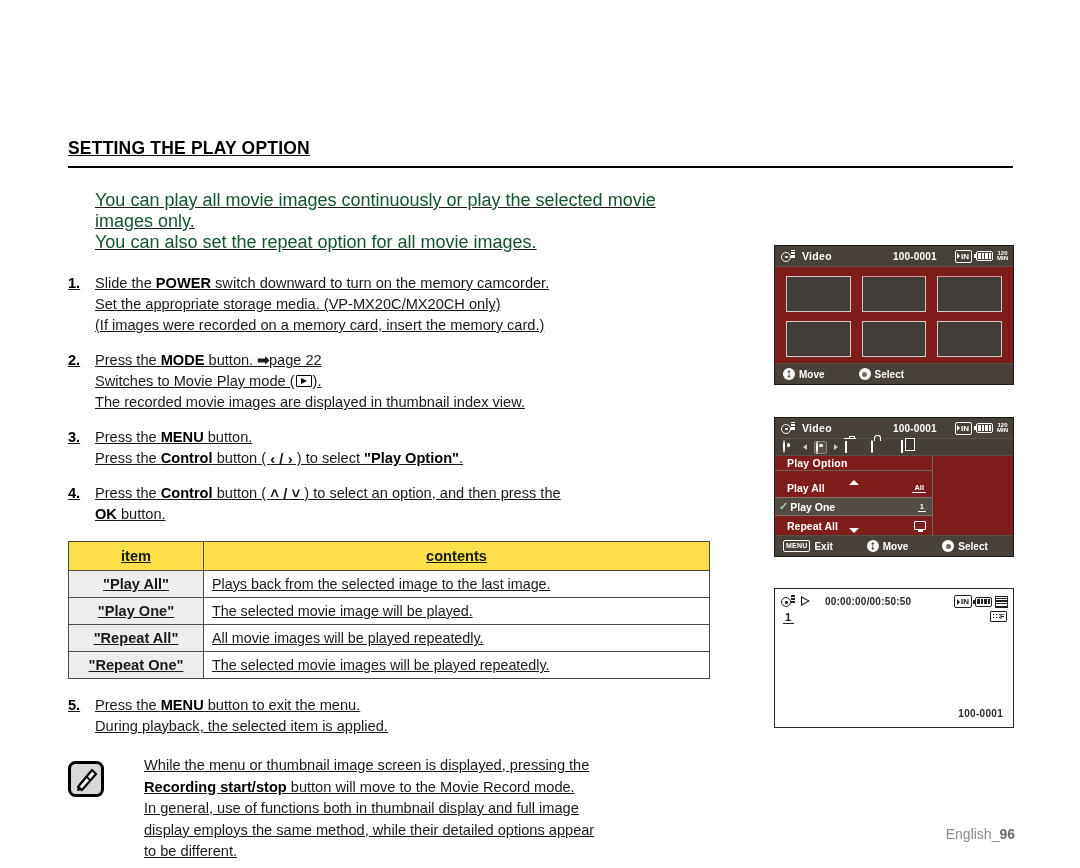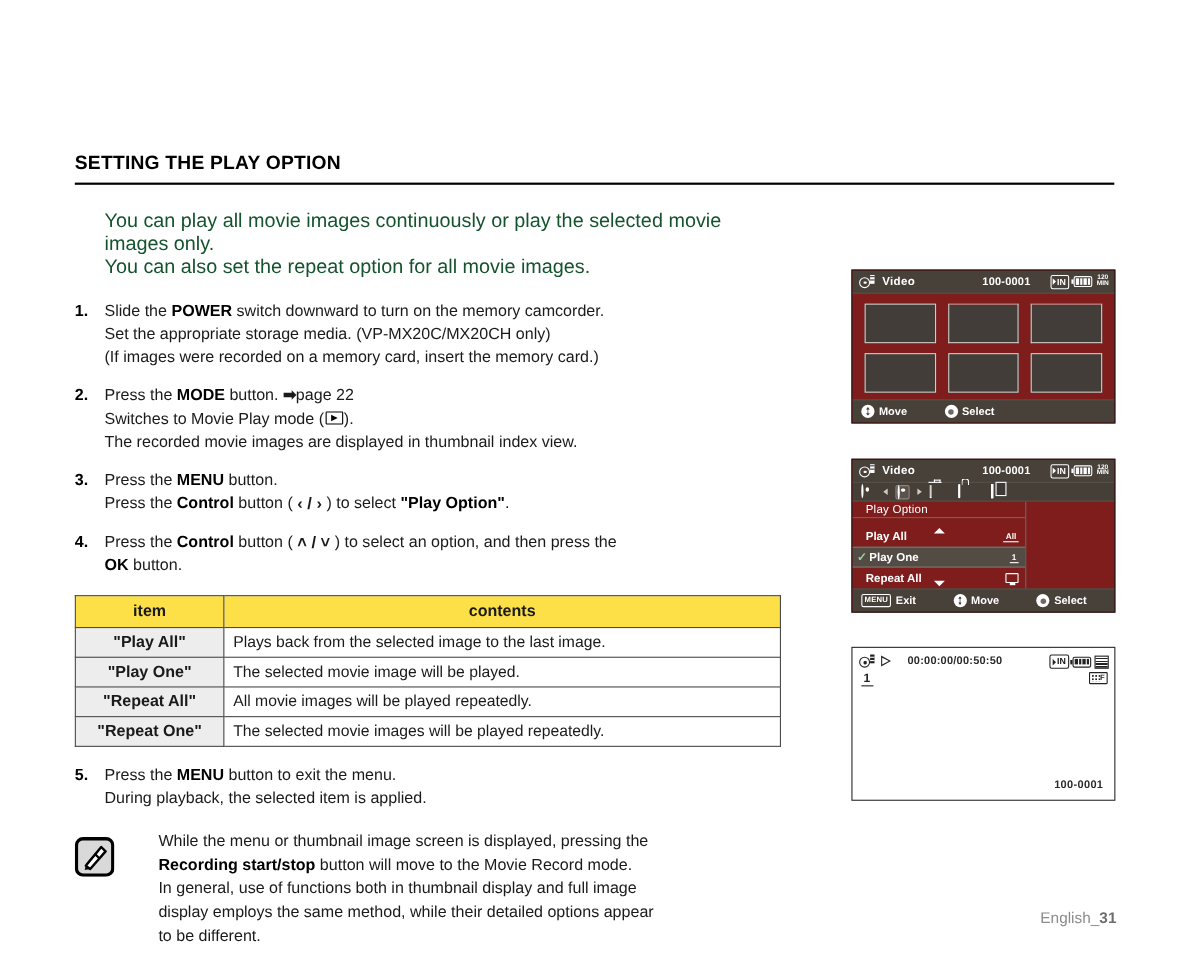--- a/index.html
+++ b/index.html
@@ -11,20 +11,21 @@
     color: #1a1a1a;
     overflow: hidden;
   }
   .page { position: relative; width: 1080px; height: 868px; background:#fff; }
 
   
   .content {
     position: absolute;
     left: 68px; top: 138px;
     width: 650px;
+    text-decoration: underline;
   }
 
   .section-title {
     font-size: 17.5px;
     font-weight: bold;
     letter-spacing: 0.2px;
     color: #000;
     padding-bottom: 6px;
   }
   .title-rule {
@@ -337,21 +338,21 @@
   .sh-copy::after{content:"";position:absolute;left:3px;top:-3px;width:8px;height:11px;border:1.5px solid #fff;background:#3d3935;}
 
   
   .menu-area { position: relative; height: 81px; }
   .menu-col {
     position: absolute; left: 0; top: 0;
     width: 158px; height: 100%;
     border-right: 1px solid #6c655d;
   }
   .menu-header {
-    font-weight: normal; font-size: 10.5px;
+    font-weight: bold; font-size: 10.5px;
     padding: 1px 0 1px 12px;
     border-bottom: 1px solid #6c655d;
     letter-spacing: 0.2px;
   }
   .arrow-up-row, .arrow-dn-row { text-align:center; height:7px; line-height:7px; }
   .tri-up {
     width:0;height:0;margin:0 auto;
     border-left:5px solid transparent;border-right:5px solid transparent;
     border-bottom:5px solid #ffffff;
   }
@@ -751,16 +752,16 @@
     </span>
 
     <svg class="big-cursor" width="80" height="80" viewBox="0 0 80 80" style="position:absolute;left:26px;top:26px;">
       <path d="M6 2 L74 30 L34 40 L24 76 Z" fill="#111111"></path>
     </svg>
 
     <span class="file-bottom">100-0001</span>
   </div>
 
   <div class="footer">
-    <span>English_</span><b>31</b>
+    <span>English_</span><b>96</b>
   </div>
 
 </div>
 
 </body></html>

